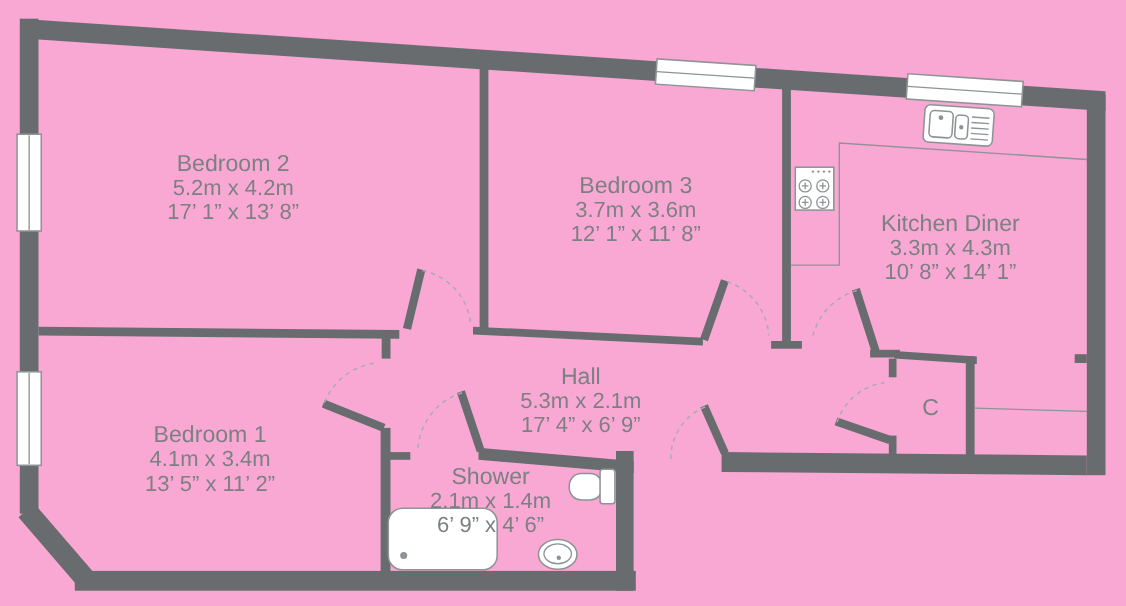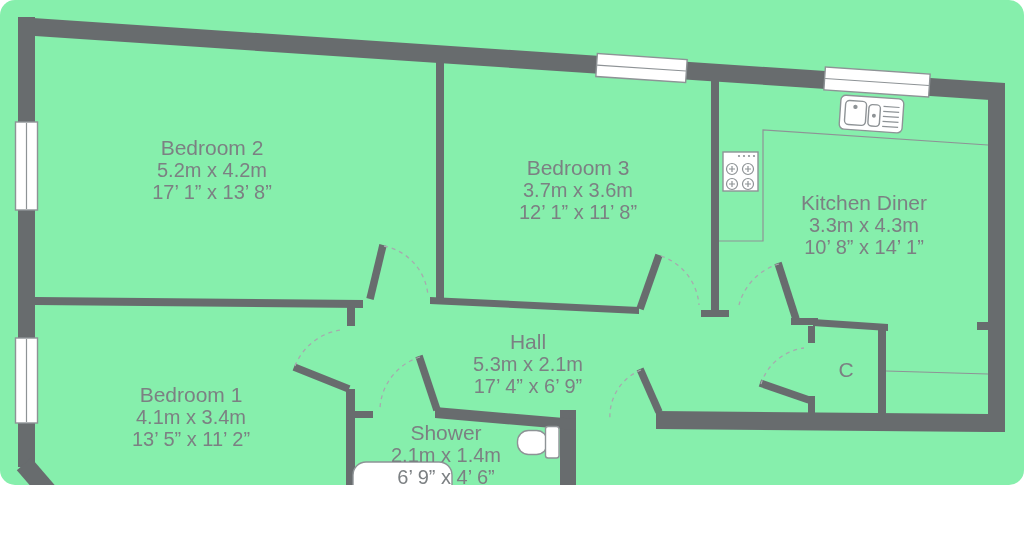--- a/index.html
+++ b/index.html
@@ -1,16 +1,16 @@
 <!DOCTYPE html>
 <html style="--wall: #686c6e; --text: #7c8083; --fixture: #8e9396; --arc: #a6abae;"><head>
 <meta charset="utf-8">
 <style>
   html,body{margin:0;padding:0;background:#fff;}
-  #stage{position:relative;width:1024px;height:485px;background:#86efac;overflow:hidden;border-radius:15px;}
+  #stage{position:relative;width:1024px;height:551px;background:#f9a8d4;overflow:hidden;}
   svg{display:block;}
   .wall{fill:var(--wall,#686c6e);stroke:none;}
   .wline{stroke:var(--wall,#686c6e);fill:none;}
   .leaf{stroke:var(--wall,#686c6e);stroke-width:7.5;fill:none;}
   .arc{stroke:var(--arc,#a6abae);stroke-width:1.3;fill:none;stroke-dasharray:4 4;}
   .win{fill:#fff;stroke:var(--fixture,#8e9396);stroke-width:1.4;}
   .winline{stroke:var(--fixture,#8e9396);stroke-width:1.2;fill:none;}
   .fx{fill:#fff;stroke:var(--fixture,#8e9396);stroke-width:1.4;}
   .fxline{fill:none;stroke:var(--fixture,#8e9396);stroke-width:1.2;}
   .dot{fill:var(--fixture,#8e9396);stroke:none;}

